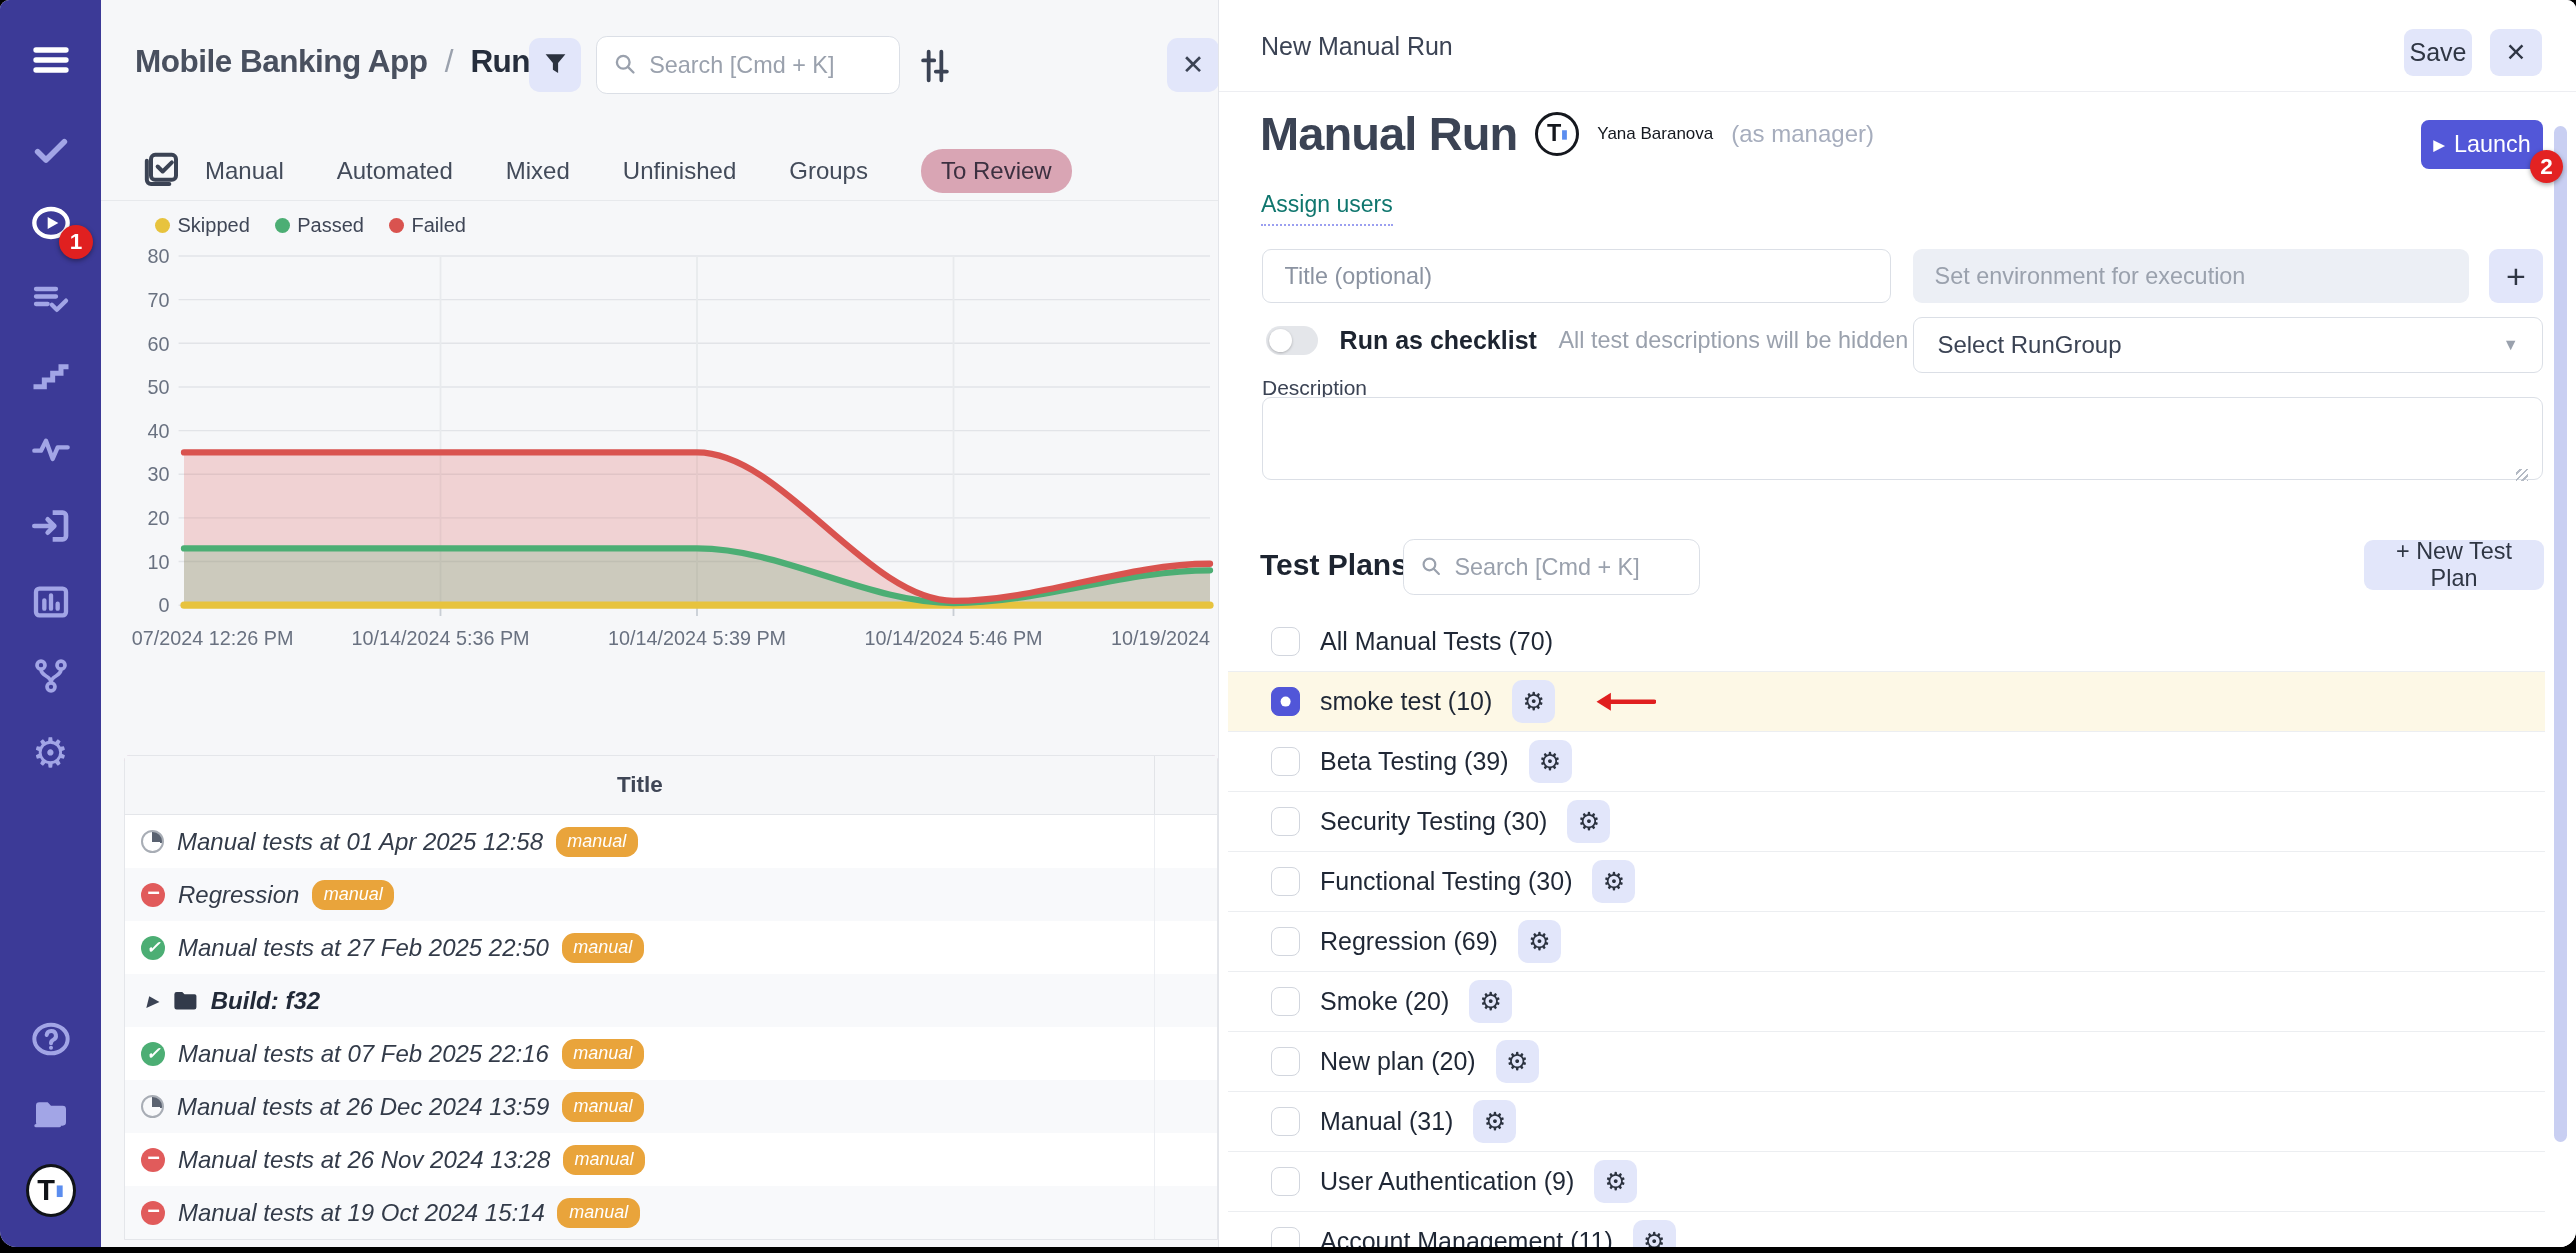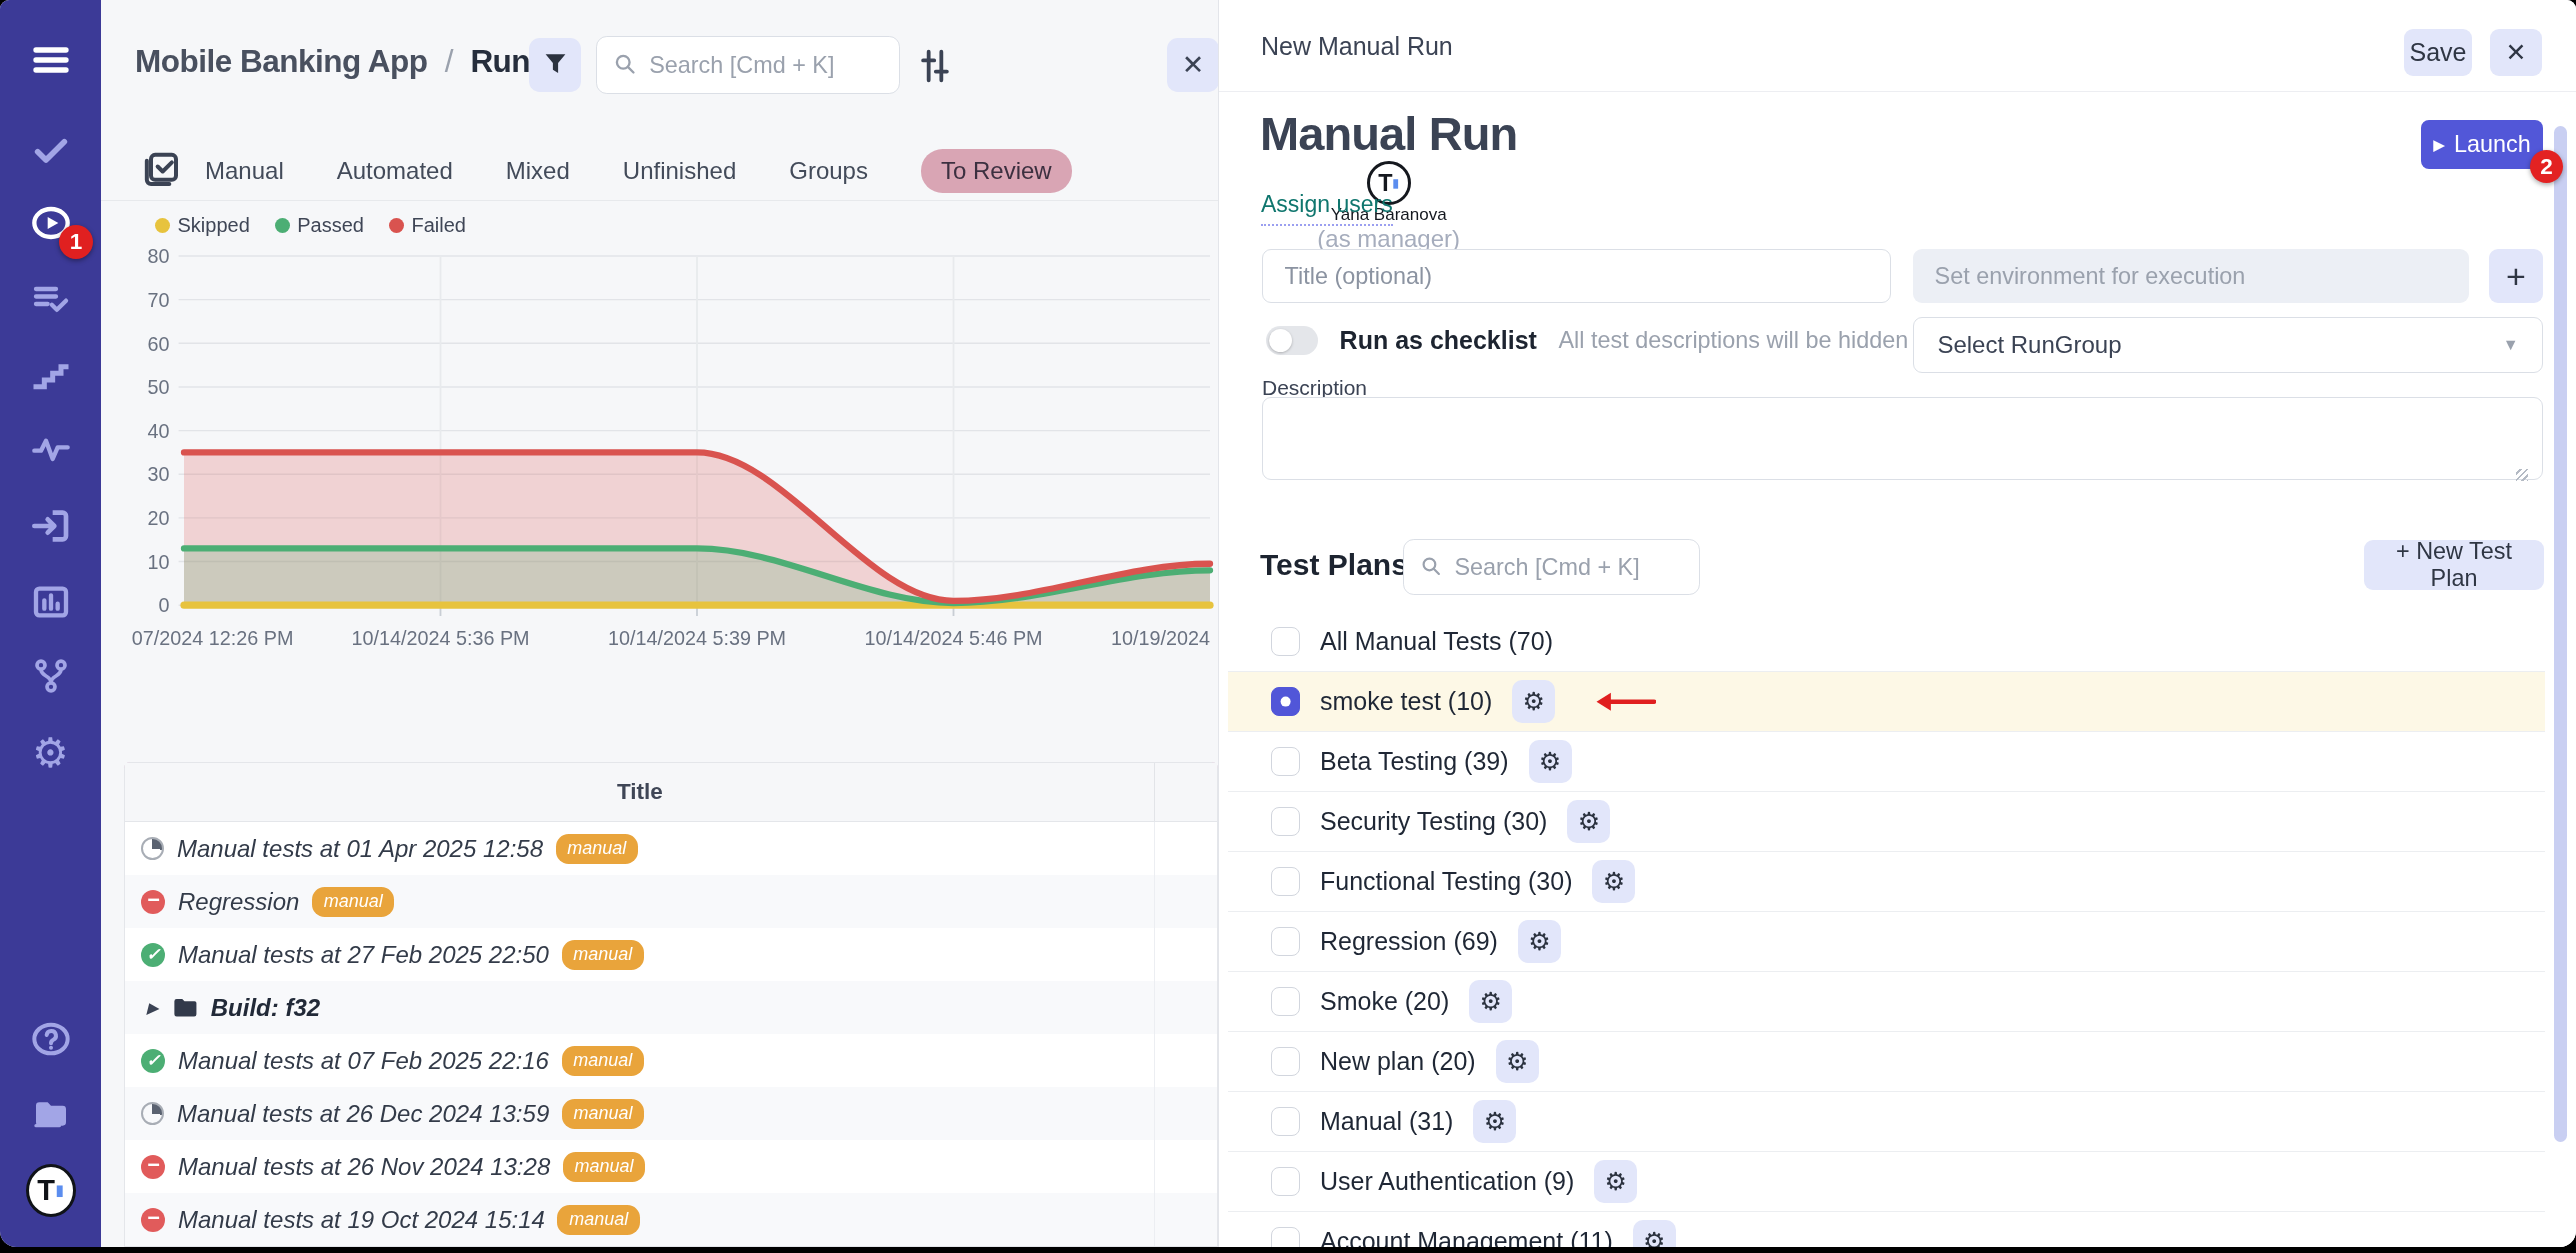--- a/index.html
+++ b/index.html
@@ -38,21 +38,21 @@
   .lp-divider{position:absolute;left:0;top:200px;width:100%;border-top:1.8px solid #e7e9ec;}
 
   .legend{position:absolute;left:54px;top:214px;display:flex;gap:25px;align-items:center;}
   .legend-item{display:flex;align-items:center;gap:7.2px;font-size:20px;color:#3f4656;}
   .dot{width:15.3px;height:15.3px;border-radius:50%;}
   .st-skipped{background:#e7c33e;} .st-passed-c{background:#4cae74;} .st-failed-c{background:#d9534f;}
 
   .chart-wrap{position:absolute;left:25px;top:238px;width:1088px;height:423px;}
 
   
-  .runs-table{position:absolute;left:23.4px;top:755px;width:1092px;border:1.8px solid #e4e6ea;border-radius:5.4px 5.4px 0 0;background:#f9a8d4;margin-top:7px;}
+  .runs-table{position:absolute;left:23.4px;top:755px;width:1092px;border:1.8px solid #e4e6ea;border-radius:5.4px 5.4px 0 0;background:#f9a8d4;}
   .rt-header{display:grid;grid-template-columns:1fr 63px;height:58px;background:#f6f7f9;border-bottom:1.8px solid #e4e6ea;}
   .rt-header .h1{display:flex;align-items:center;justify-content:center;font-size:22.5px;font-weight:bold;color:#3f4656;}
   .rt-header .h2{border-left:1.8px solid #e2e4e8;}
   .rt-row{display:grid;grid-template-columns:1fr 63px;height:53px;background:#fff;}
   .rt-row.alt{background:#f8f9fb;}
   .rt-c1{display:flex;align-items:center;gap:12.6px;padding-left:16px;overflow:hidden;font-style:italic;}
   .rt-c2{border-left:1.8px solid #eceef2;}
   .rt-title{font-size:24px;color:#333b49;white-space:nowrap;}
   .st-group .rt-title{font-weight:bold;color:#222a38;}
   .status-ic{width:24px;height:24px;border-radius:50%;flex:none;display:flex;align-items:center;justify-content:center;color:#fff;font-size:17px;font-weight:bold;}
@@ -65,21 +65,21 @@
   .folder-ic svg{width:27px;height:27px;display:block;}
   .badge-manual{background:#e9a43b;color:#fff;font-size:18px;padding:4.5px 11.7px;border-radius:12.6px;white-space:nowrap;}
 
   
   .right-panel{position:absolute;left:1218px;top:0;width:1358px;height:100%;background:#fff;border-left:1.8px solid #e3e5ea;}
   .rp-topbar{position:absolute;left:0;top:0;width:100%;height:91px;border-bottom:1.8px solid #edeef2;}
   .rp-toptitle{position:absolute;left:42px;top:32px;font-size:25px;color:#3b4354;}
   .btn-soft{position:absolute;border:none;border-radius:9px;background:#e2e6fa;color:#2f3644;font-size:25px;display:flex;align-items:center;justify-content:center;cursor:pointer;font-family:inherit;}
   .rp-save{left:1185px;top:29px;width:68px;height:47px;}
   .rp-x{left:1271px;top:29px;width:52px;height:47px;font-size:25px;}
-  .rp-heading{position:absolute;left:41px;top:106px;display:flex;align-items:center;flex-direction:column;}
+  .rp-heading{position:absolute;left:41px;top:106px;display:flex;align-items:center;gap:18px;}
   .rp-h1{font-size:47px;font-weight:bold;color:#3b4354;letter-spacing:-0.9px;}
   .avatar{width:38px;height:38px;border-radius:50%;border:3.6px solid #15181e;display:flex;align-items:center;justify-content:center;font-weight:bold;font-size:23.4px;color:#15181e;background:#fff;}
   .avatar .tick{color:#5b8def;font-size:11.7px;vertical-align:top;}
   .rp-owner{font-size:17px;font-weight:normal;color:#14181f;}
   .rp-owner-suffix{font-size:24px;color:#a6adbd;}
   .btn-launch{position:absolute;left:1202px;top:120px;width:122px;height:49px;background:#5257d8;color:#fff;border:none;border-radius:8px;font-size:23.4px;display:flex;align-items:center;justify-content:center;gap:9px;cursor:pointer;font-family:inherit;}
   .btn-launch .play{font-size:15.3px;}
   .ann-badge{position:absolute;width:33px;height:33px;border-radius:50%;background:#e32222;color:#fff;font-weight:bold;font-size:22.5px;display:flex;align-items:center;justify-content:center;box-shadow:0 1.8px 5.4px rgba(0,0,0,.35);z-index:6;}
   .ann-2{left:1311px;top:150px;}
   .assign-link{position:absolute;left:42px;top:191px;font-size:23px;color:#0f766e;border-bottom:2.7px dotted #9b9ff0;padding-bottom:6.3px;cursor:pointer;}

